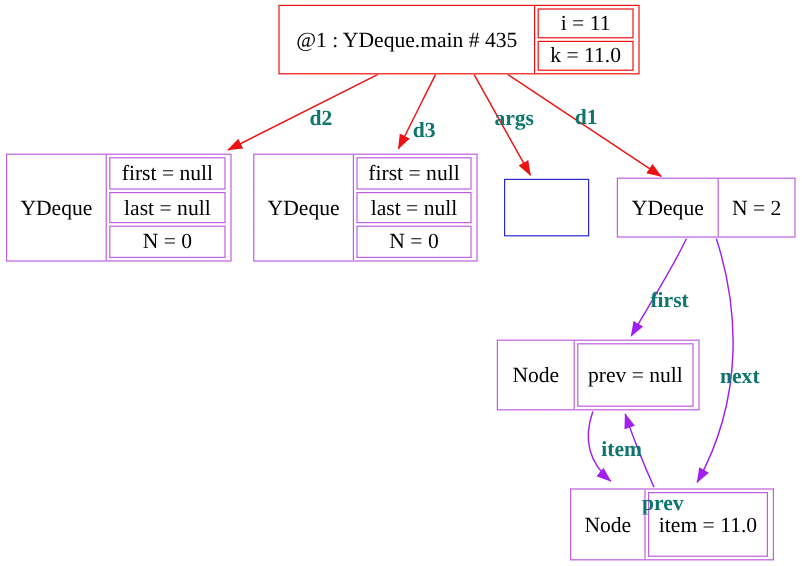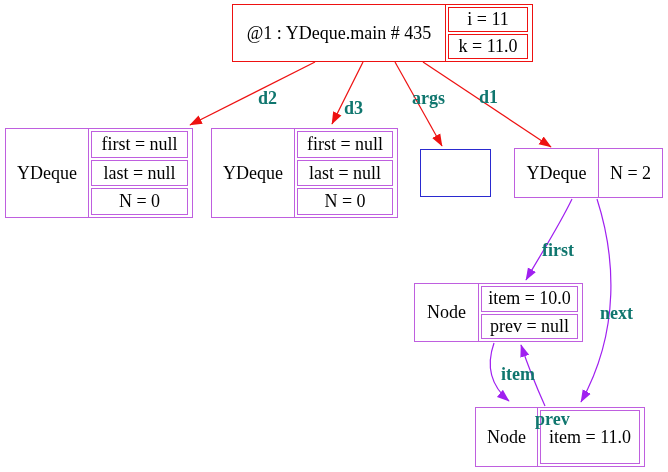--- a/index.html
+++ b/index.html
@@ -84,21 +84,20 @@
   <div class="node purple-node" style="left:514px;top:148px;width:149px;height:50px;">
     <div class="type" style="width:84px;">YDeque</div>
     <div class="fields single">
       <div class="field">N = 2</div>
     </div>
   </div>
 
   <div class="node purple-node" style="left:414px;top:283px;width:169px;height:59px;">
     <div class="type" style="width:64px;">Node</div>
     <div class="fields">
-      <div class="field">item = 10.0</div>
       <div class="field">prev = null</div>
     </div>
   </div>
 
   <div class="node purple-node" style="left:475px;top:407px;width:170px;height:60px;">
     <div class="type" style="width:62px;">Node</div>
     <div class="fields">
       <div class="field">item = 11.0</div>
     </div>
   </div>

